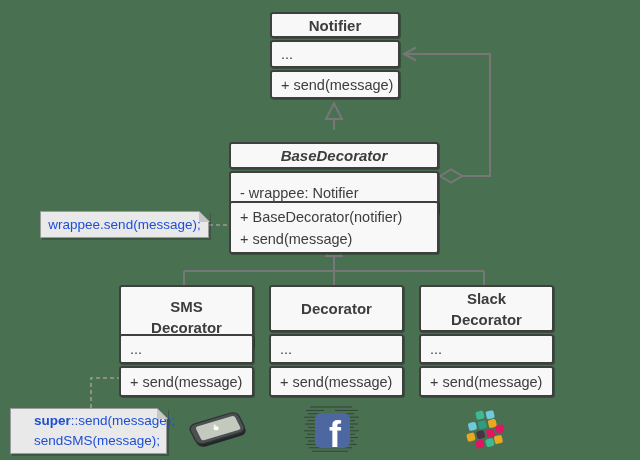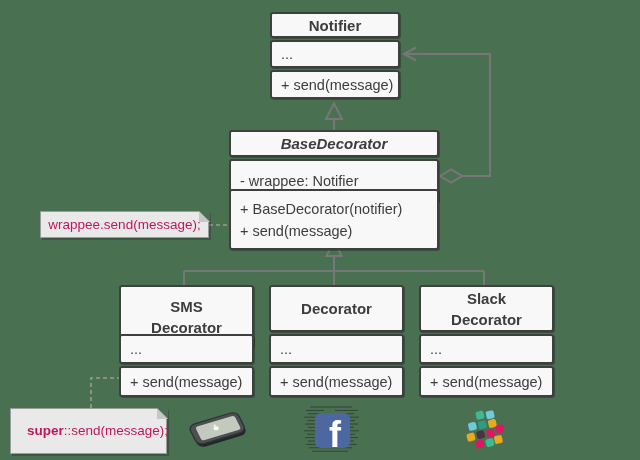--- a/index.html
+++ b/index.html
@@ -20,21 +20,21 @@
   }
   .compartment.title{
     align-items:center;padding:0;font-weight:bold;font-size:15px;line-height:21px;
     text-align:center;
   }
   .compartment.title.italic{font-style:italic;}
   .note{
     position:absolute;z-index:3;box-sizing:border-box;
     background:#e9e9e9;border:1.5px solid #9b9b9b;
     box-shadow:2px 2px 0 rgba(40,40,40,0.35);
-    font-size:13.5px;line-height:20px;color:#be185d;
+    font-size:13.5px;line-height:20px;color:#1d4ed8;
     display:flex;flex-direction:column;justify-content:center;
   }
   .note::before{
     content:"";position:absolute;top:-1.5px;right:-1.5px;
     border-style:solid;border-width:0 11px 11px 0;
     border-color:#4a7052 #4a7052 #c7c7c7 #c7c7c7;
   }
   .note .bold{font-weight:bold;}
   .icon{position:absolute;z-index:2;}
 </style>
@@ -61,24 +61,24 @@
       <polyline points="91,408 91,378 119,378"></polyline>
     </g>
   </svg>
 
   <div class="uml-class" style="left:270px;top:0;width:130px;height:100px">
     <div class="compartment title" style="top:12px;height:26px">Notifier</div>
     <div class="compartment" style="top:40px;height:28px">...</div>
     <div class="compartment" style="top:70px;height:29px">+ send(message)</div>
   </div>
 
-  <div class="uml-class" style="left:229px;top:0;width:210px;height:240px">
+  <div class="uml-class" style="left:229px;top:12px;width:210px;height:240px">
     <div class="compartment title italic" style="top:130px;height:27px">BaseDecorator</div>
     <div class="compartment" style="top:159px;height:44px">- wrappee: Notifier</div>
-    <div class="compartment" style="top:189px;height:61px">
+    <div class="compartment" style="top:189px;height:53px">
       <span>+ BaseDecorator(notifier)</span>
       <span>+ send(message)</span>
     </div>
   </div>
 
   <div class="uml-class" style="left:119px;top:0;width:135px;height:398px">
     <div class="compartment title" style="top:285px;height:64px">
       <span>SMS</span>
       <span>Decorator</span>
     </div>
@@ -100,22 +100,23 @@
       <span>Decorator</span>
     </div>
     <div class="compartment" style="top:334px;height:30px">...</div>
     <div class="compartment" style="top:366px;height:31px">+ send(message)</div>
   </div>
 
   <div class="note" style="left:40px;top:211px;width:169px;height:27px;align-items:center">
     <span>wrappee.send(message);</span>
   </div>
 
-  <div class="note" style="left:10px;top:408px;width:157px;height:46px;padding-left:16px">
+  <div class="note" style="left:10px;top:408px;width:157px;height:46px;padding-left:23px">
     <span><span class="bold">super</span><span>::send(message);</span></span>
+    <span>sendSMS(message);</span>
   </div>
 
   <svg class="icon" style="left:188px;top:406px" width="58" height="48" viewBox="0 0 58 48">
     <g transform="translate(29,22) scale(1,0.78) rotate(-21)">
       <rect x="-26" y="-9" width="52" height="27" rx="7" fill="#24272a"></rect>
       <rect x="-26" y="-13" width="52" height="27" rx="7" fill="#4b5053" stroke="#303436" stroke-width="1.5"></rect>
       <rect x="-20" y="-9" width="42" height="19" rx="3" fill="#c3c9bc"></rect>
       <circle cx="-1" cy="0" r="2.6" fill="#ffffff"></circle>
       <rect x="-2" y="-5" width="2" height="2.4" rx="1" fill="#ffffff"></rect>
     </g>

